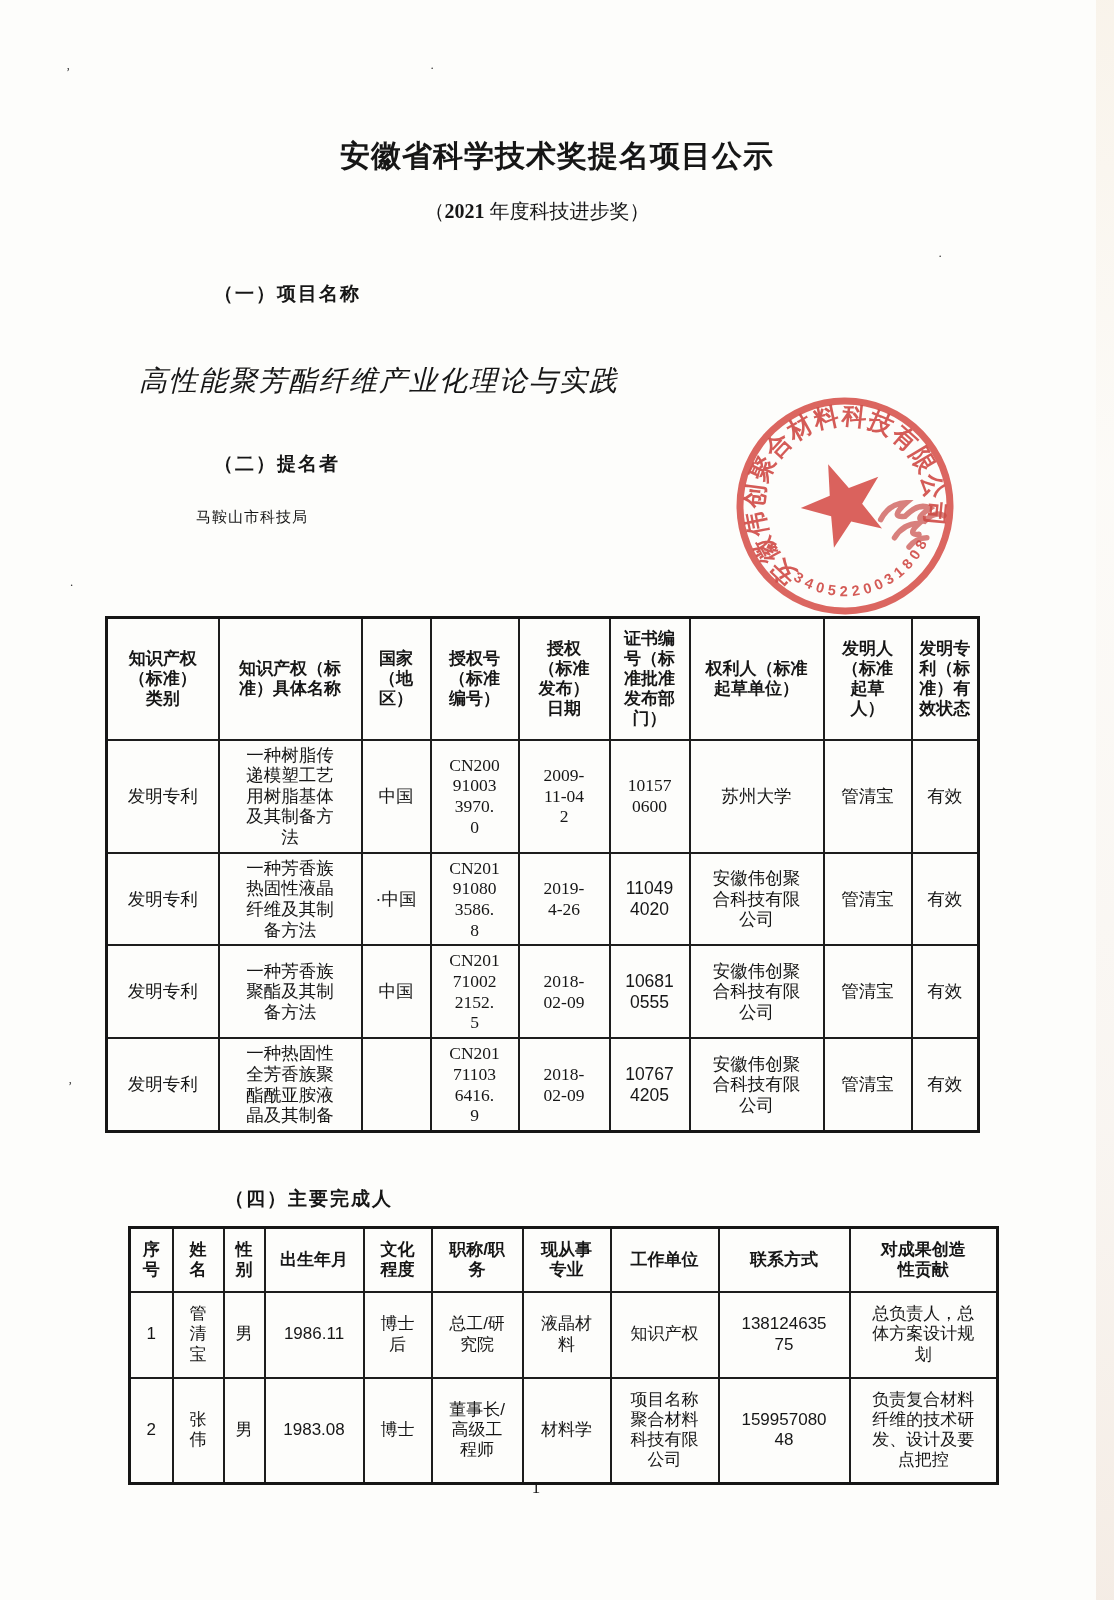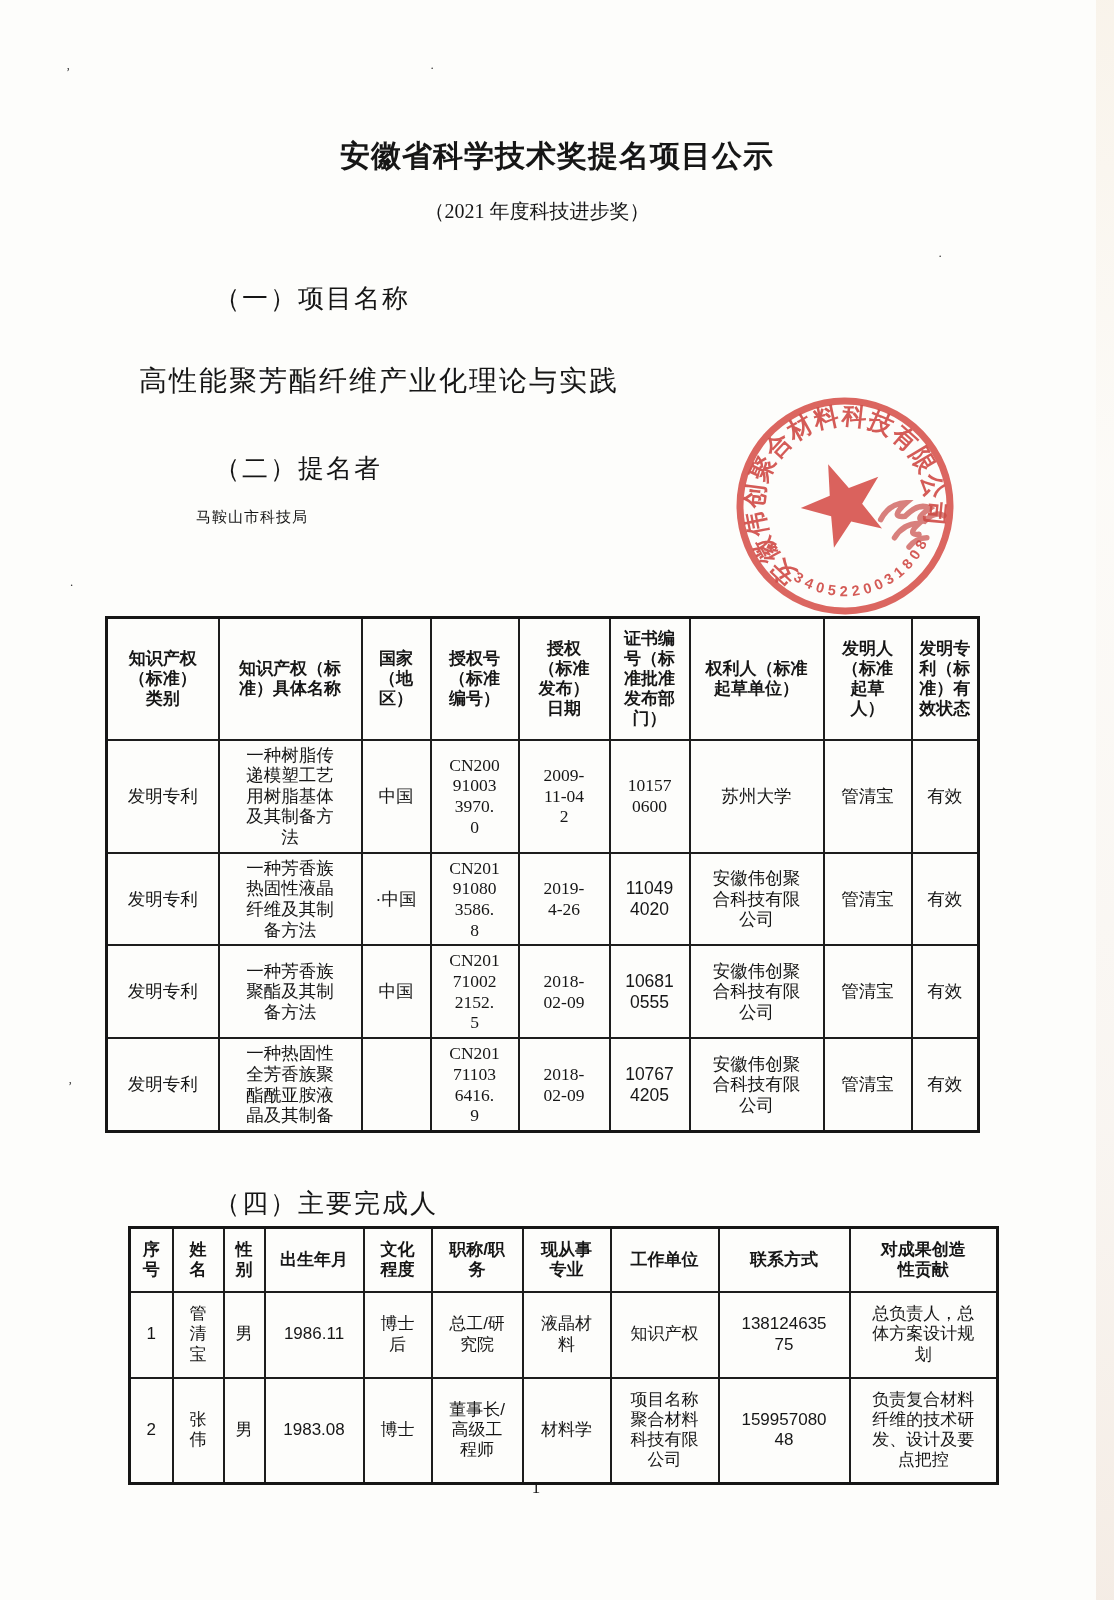--- a/index.html
+++ b/index.html
@@ -21,35 +21,36 @@
     position:absolute; top:136px; left:0; right:0;
     text-align:center;
     font-size:30px; font-weight:bold; letter-spacing:1px;
   }
   .doc-subtitle {
     position:absolute; top:198px; left:0; right:40px;
     text-align:center;
     font-size:20px;
     font-family:"Liberation Serif", serif;
   }
-  .doc-subtitle .year { font-weight:normal; }
+  .doc-subtitle .year { font-weight:bold; }
   .sec-heading {
     position:absolute; left:214px;
-    font-size:26px; font-weight:normal; letter-spacing:2px;
+    font-size:19px; font-weight:bold; letter-spacing:2px;
     white-space:nowrap;
   }
   .sh1 { top:281px; }
   .sh2 { top:451px; }
   .sh3 { top:563px; }
-  .sh4 { top:1186px; }
+  .sh4 { top:1186px;margin-left:11px; }
   .project-name {
     position:absolute; top:362px; left:139px;
     font-size:28px; letter-spacing:2px;
     font-family:"Liberation Serif", serif;
     white-space:nowrap;
+    font-style:italic;
   }
   .nominator {
     position:absolute; top:508px; left:196px;
     font-size:15px; letter-spacing:1px;
     font-family:"Liberation Serif", serif;
     white-space:nowrap;
   }
   .page-number {
     position:absolute; top:1478px; left:0; width:1072px;
     text-align:center; font-size:17px;

